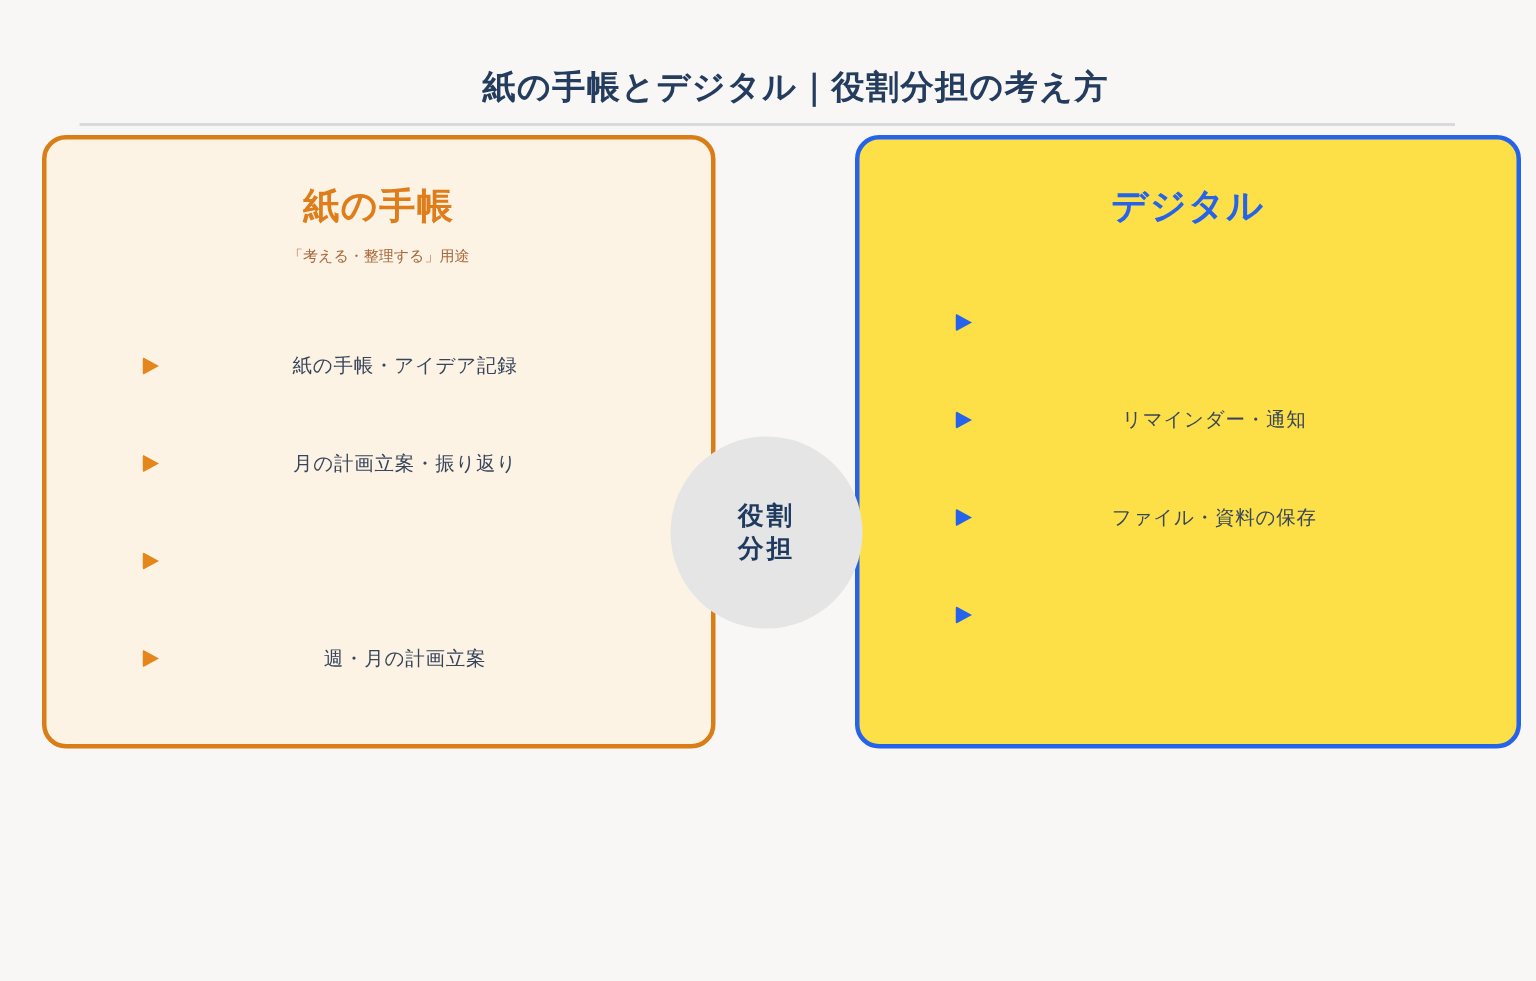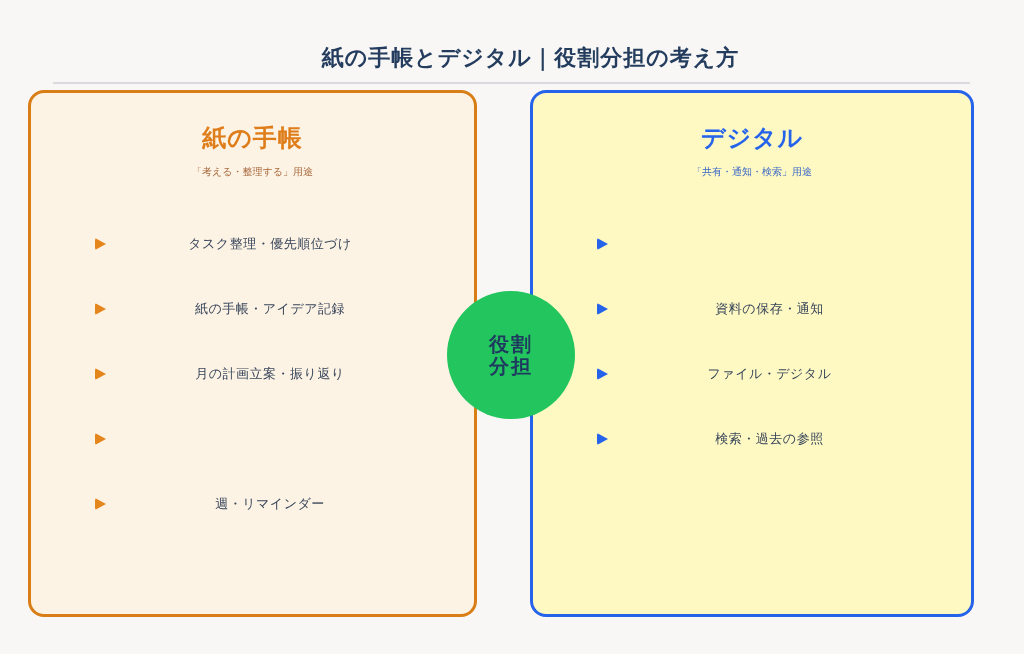--- a/index.html
+++ b/index.html
@@ -25,33 +25,33 @@
     color: #243C5E;
   }
   .divider {
     position: absolute;
     top: 82px; left: 53px;
     width: 917px; height: 2px;
     background: #D8DADD;
   }
   .panel {
     position: absolute;
-    top: 90px; height: 527px;
+    top: 90px; height: 409px;
     border-radius: 16px;
     border: 3px solid;
     box-sizing: border-box;
   }
   .panel.paper {
     left: 28px; width: 449px;
     background: #FDF3E5;
     border-color: #D97D16;
   }
   .panel.digital {
-    left: 530px; width: 444px;
-    background: #fef9c3;
+    left: 570px; width: 444px;
+    background: #fde047;
     border-color: #2563EB;
   }
   .panel-title {
     margin: 30px 0 0 0;
     text-align: center;
     font-size: 24px;
     line-height: 30px;
     font-weight: bold;
     letter-spacing: 1px;
   }
@@ -91,86 +91,80 @@
     text-align: center;
     font-size: 13px;
     color: #37455A;
     letter-spacing: 0.5px;
   }
   .center-badge {
     position: absolute;
     left: 447px; top: 291px;
     width: 128px; height: 128px;
     border-radius: 50%;
-    background: #22c55e;
+    background: #e5e5e5;
     display: flex;
     flex-direction: column;
     justify-content: center;
     align-items: center;
     z-index: 5;
     color: #1F3A5F;
-    font-size: 20px;
+    font-size: 17px;
     line-height: 22px;
     font-weight: bold;
     letter-spacing: 2px;
   }
 </style>
 </head>
 <body>
 
 <div class="stage">
 
   <h1 class="main-title">紙の手帳とデジタル｜役割分担の考え方</h1>
 
   <div class="divider"></div>
 
   <section class="panel paper">
     <h2 class="panel-title">紙の手帳</h2>
     <p class="panel-subtitle">「考える・整理する」用途</p>
     <ul class="item-list">
       <li class="item">
         <span class="tri"></span>
-        <span class="item-label">タスク整理・優先順位づけ</span>
-      </li>
-      <li class="item">
-        <span class="tri"></span>
         <span class="item-label">紙の手帳・アイデア記録</span>
       </li>
       <li class="item">
         <span class="tri"></span>
         <span class="item-label">月の計画立案・振り返り</span>
       </li>
       <li class="item">
         <span class="tri"></span>
       </li>
       <li class="item">
         <span class="tri"></span>
-        <span class="item-label">週・リマインダー</span>
+        <span class="item-label">週・月の計画立案</span>
       </li>
     </ul>
   </section>
 
   <section class="panel digital">
     <h2 class="panel-title">デジタル</h2>
-    <p class="panel-subtitle">「共有・通知・検索」用途</p>
     <ul class="item-list">
       <li class="item">
         <span class="tri"></span>
       </li>
       <li class="item">
         <span class="tri"></span>
-        <span class="item-label">資料の保存・通知</span>
+        <span class="item-label">リマインダー・通知</span>
       </li>
       <li class="item">
         <span class="tri"></span>
-        <span class="item-label">ファイル・デジタル</span>
+        <span class="item-label">ファイル・資料の保存</span>
       </li>
       <li class="item">
         <span class="tri"></span>
-        <span class="item-label">検索・過去の参照</span>
       </li>
     </ul>
   </section>
 
   <div class="center-badge">
     <span>役割</span>
     <span>分担</span>
   </div>
 
 </div>

